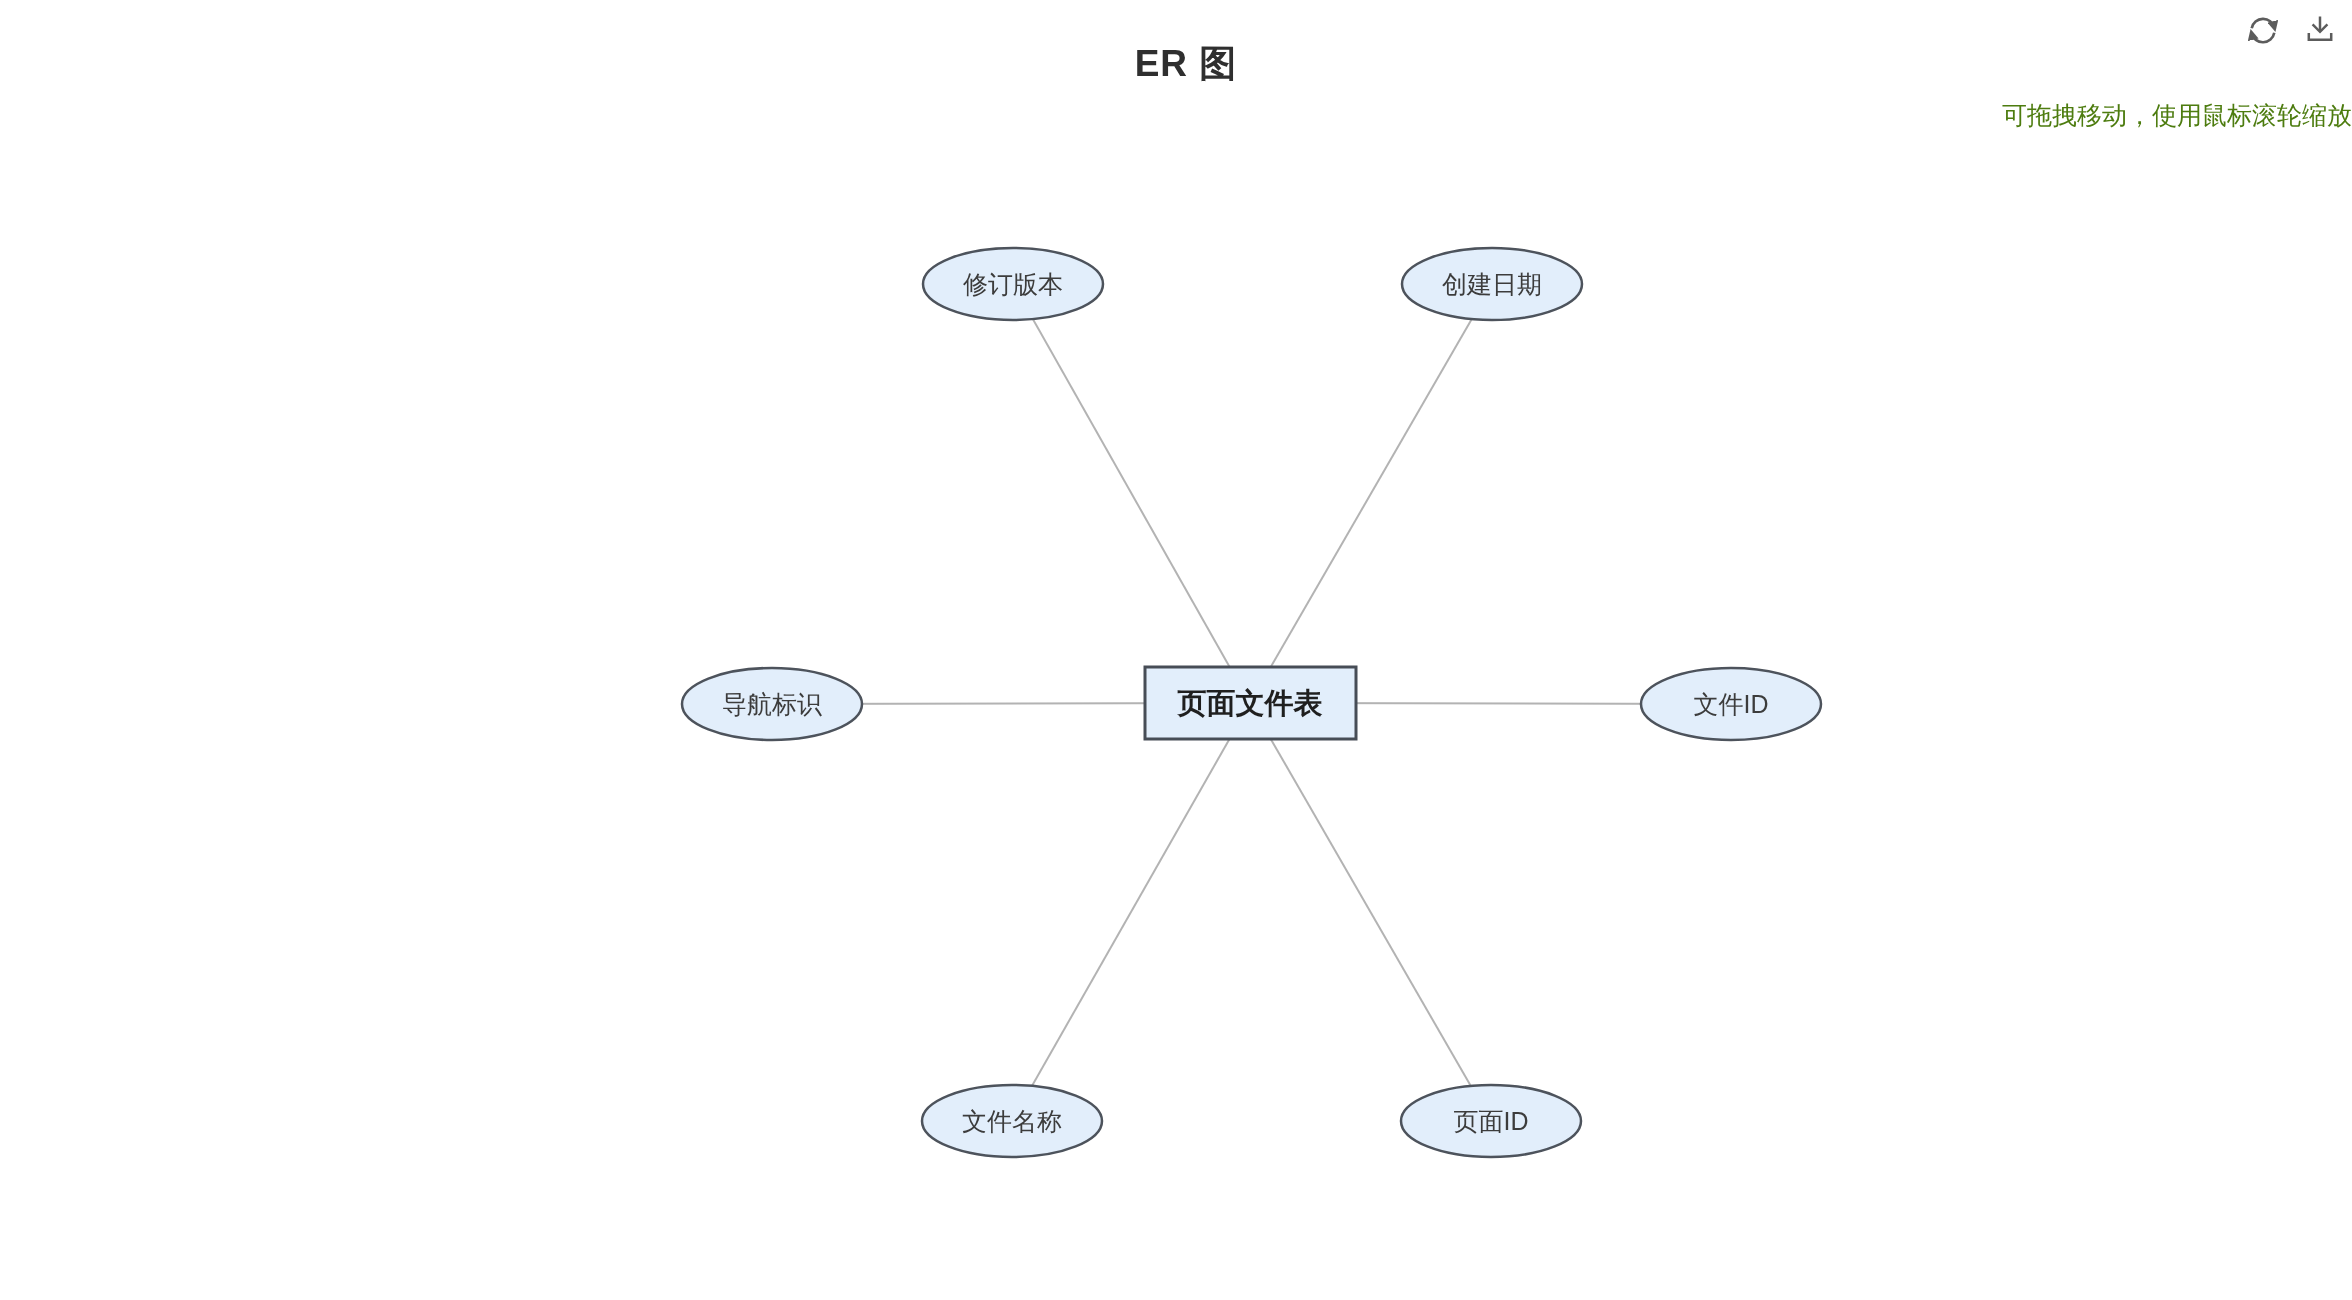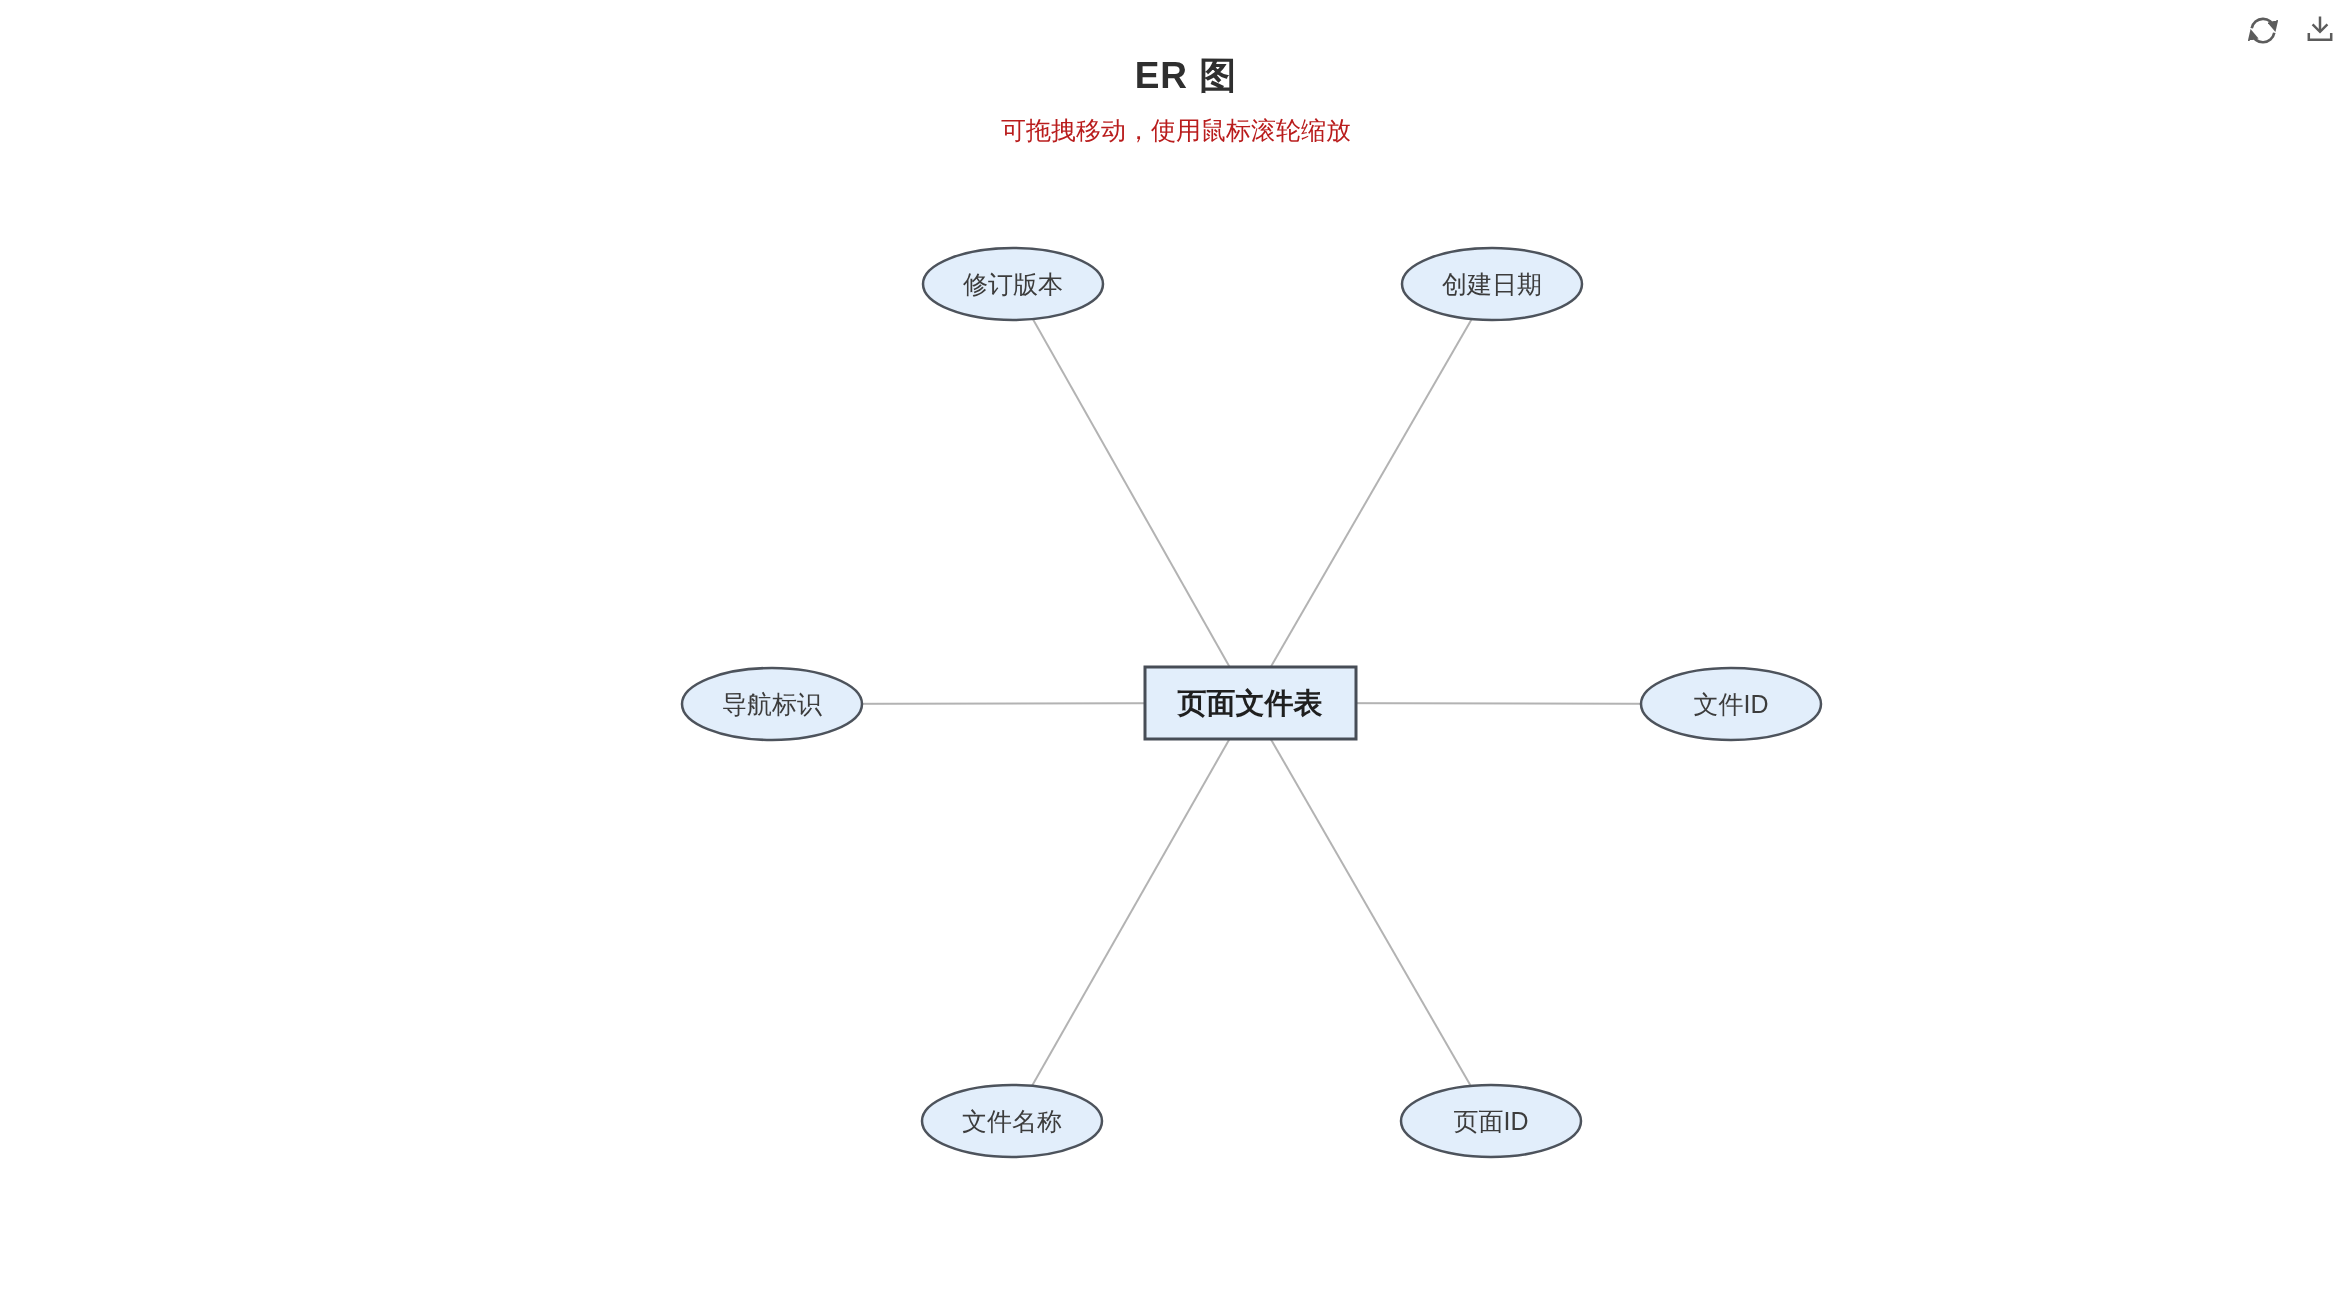--- a/index.html
+++ b/index.html
@@ -20,33 +20,34 @@
   
   .header {
     position: absolute;
     top: 38px;
     left: 0;
     width: 100%;
     text-align: center;
     pointer-events: none;
   }
   .title {
-    margin: 16px;
+    margin: 4px;
     font-size: 37px;
     font-weight: 700;
     color: #2f2f2f;
     letter-spacing: 1px;
     line-height: 1.2;
     padding-left: 20px;
   }
   .subtitle {
     margin-top: 13px;
     font-size: 25px;
-    color: #b91c1c;
+    color: #4d7c0f;
     line-height: 1.3;
+    text-align: right;
   }
 
   
   .toolbar {
     position: absolute;
     top: 11px;
     right: 13px;
     display: flex;
     align-items: center;
     gap: 19px;

